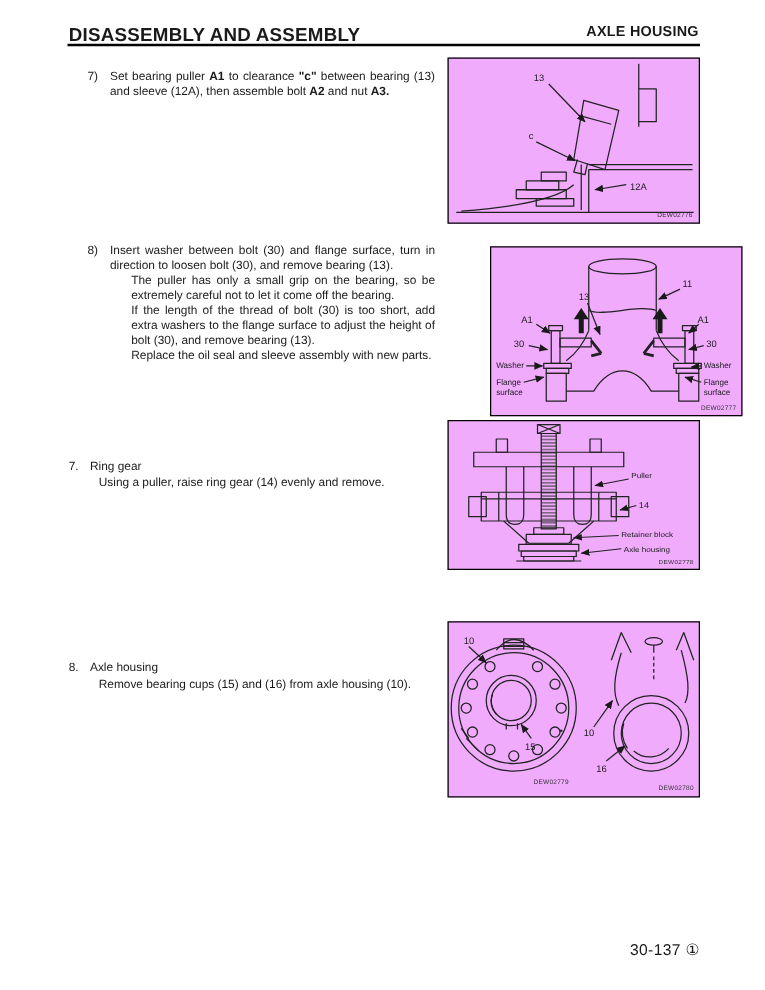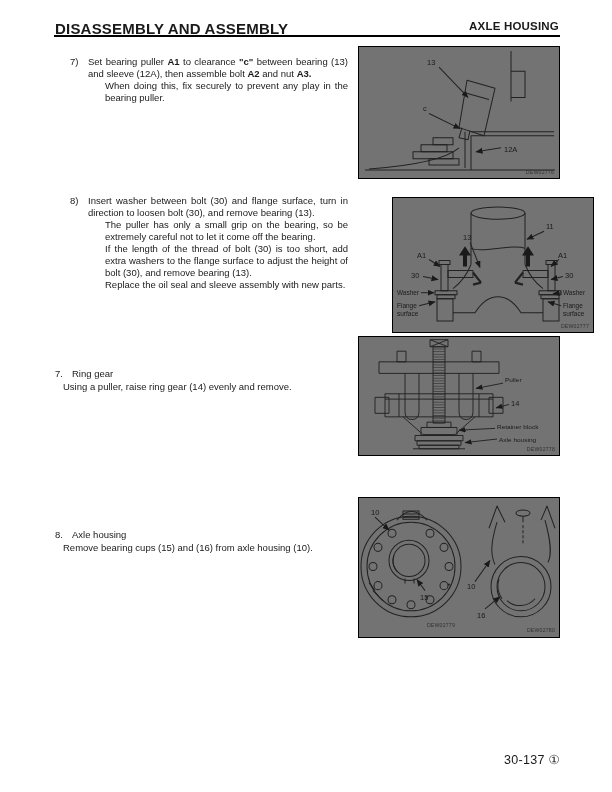--- a/index.html
+++ b/index.html
@@ -16,24 +16,24 @@
   
   .step { position:absolute; left:70px; width:280px; font-size:9.5px; line-height:12px; }
   .step .num  { position:absolute; left:0; top:0; }
   .step .body { margin-left:18px; width:260px; text-align:justify; }
   .step .note { margin-left:35px; width:243px; text-align:justify; }
 
   
   .section { position:absolute; left:55px; width:300px; font-size:9.5px; line-height:12.5px; }
   .section .title-line { font-weight:normal; }
   .section .sec-num { display:inline-block; width:17px; }
-  .section .sec-body { margin-left:8px; }
-
-  
-  .figure { position:absolute; left:358px; width:202px; border:1.5px solid #000; background:#737373; }
+  .section .sec-body { margin-left:24px; }
+
+  
+  .figure { position:absolute; left:358px; width:202px; border:1.5px solid #000; background:#f0abfc; }
   .figure svg { display:block; width:100%; height:100%; }
   .fig1 { top:46px;  height:133px; }
   .fig2 { top:197px; height:136px;margin-left:34px; }
   .fig3 { top:336px; height:120px; }
   .fig4 { top:497px; height:141px; }
 
   svg text { font-family:"Liberation Sans", sans-serif; fill:#1a1a1a; }
   .lbl  { font-size:7.5px; }
   .lbl-sm { font-size:6.5px; }
   .figcode { font-size:5.2px; fill:#333; letter-spacing:.2px; }
@@ -56,21 +56,20 @@
 
 <div class="page">
 
   <div class="hdr-left">DISASSEMBLY AND ASSEMBLY</div>
   <div class="hdr-right">AXLE HOUSING</div>
   <div class="hdr-rule"></div>
 
   <div class="step" style="top:56px">
     <span class="num">7)</span>
     <p class="body"><span>Set bearing puller </span><b>A1</b><span> to clearance </span><b>"c"</b><span> between bearing (13) and sleeve (12A), then assemble bolt </span><b>A2</b><span> and nut </span><b>A3.</b></p>
-    <p class="note">When doing this, fix securely to prevent any play in the bearing puller.</p>
   </div>
 
   <div class="step" style="top:195px">
     <span class="num">8)</span>
     <p class="body">Insert washer between bolt (30) and flange surface, turn in direction to loosen bolt (30), and remove bearing (13).</p>
     <p class="note">The puller has only a small grip on the bearing, so be extremely careful not to let it come off the bearing.</p>
     <p class="note">If the length of the thread of bolt (30) is too short, add extra washers to the flange surface to adjust the height of bolt (30), and remove bearing (13).</p>
     <p class="note">Replace the oil seal and sleeve assembly with new parts.</p>
   </div>
 

